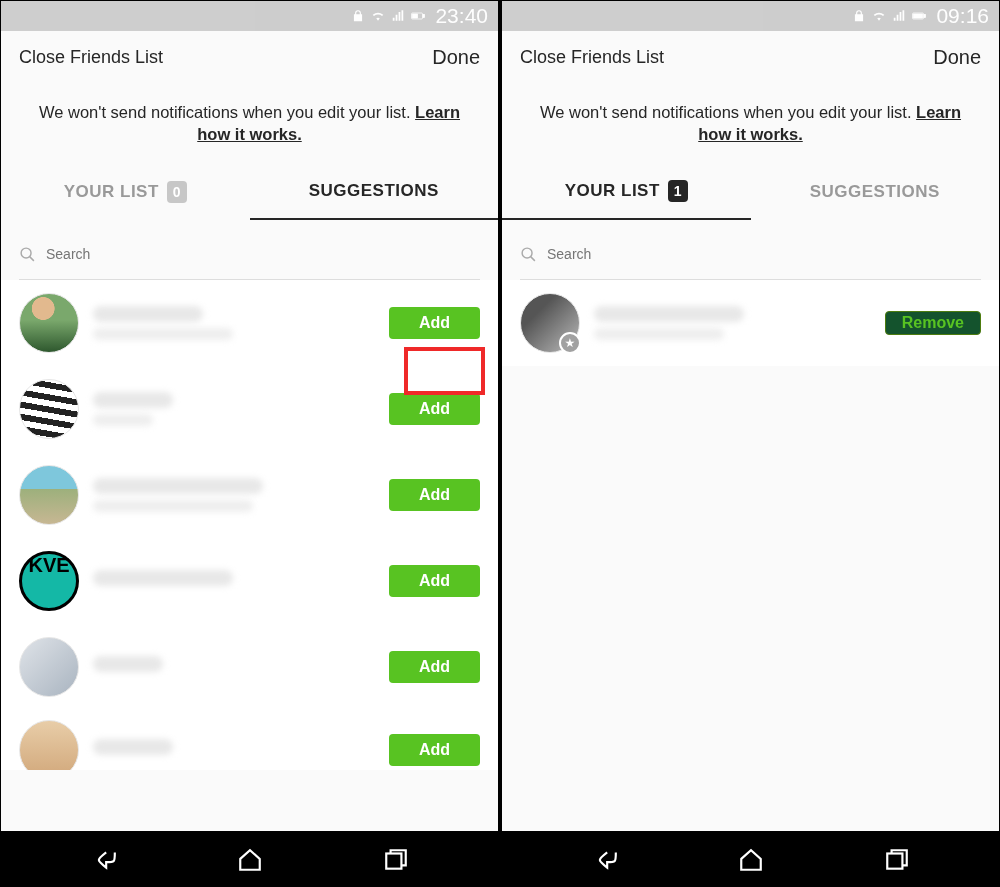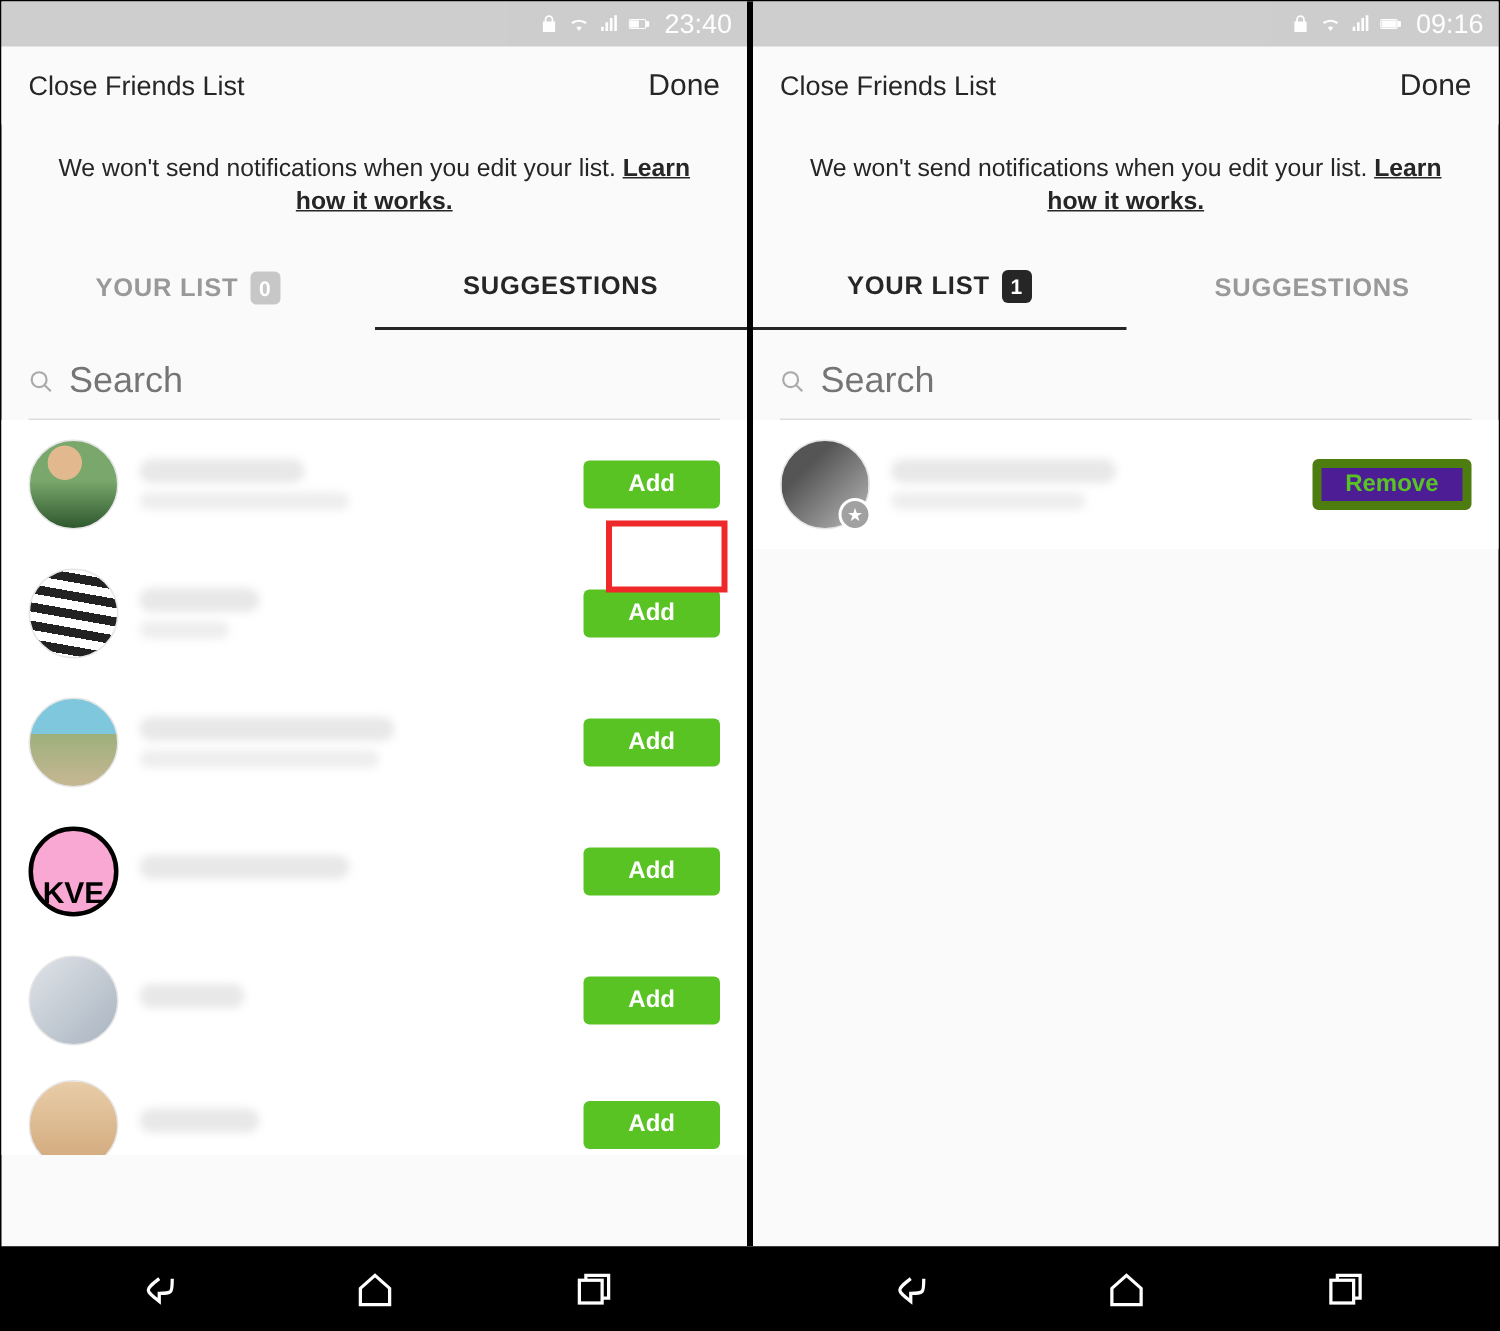--- a/index.html
+++ b/index.html
@@ -5,51 +5,51 @@
   * { box-sizing: border-box; margin: 0; padding: 0; }
   body { font-family: -apple-system, "Helvetica Neue", Arial, sans-serif; background: #000; width: 1000px; height: 887px; overflow: hidden; }
   .wrap { display: flex; width: 1000px; height: 887px; border: 1px solid #000; }
   .phone { width: 500px; height: 830px; background: #fafafa; display: flex; flex-direction: column; position: relative; }
   .phone.left { border-right: 2px solid #000; }
   .phone.right { border-left: 2px solid #000; }
   .navbar { position: absolute; bottom: -57px; left: 0; right: 0; height: 57px; background: #000; display: flex; justify-content: center; align-items: center; gap: 120px; }
   .navbar svg { width: 26px; height: 26px; }
   .status { height: 30px; background: #c9c9c9; display: flex; justify-content: flex-end; align-items: center; padding: 0 10px; gap: 6px; color: #fff; font-size: 14px; opacity: 0.9; }
   .status svg { width: 14px; height: 14px; }
-  .status .time { font-weight: 400; font-size: 18px; margin-left: 4px;}
+  .status .time { font-weight: 400; font-size: 21px; margin-left: 4px;}
   .header { height: 52px; display: flex; justify-content: space-between; align-items: center; padding: 0 18px; background: #fafafa; }
   .header .title { font-size: 18px; font-weight: 400; color: #262626; }
   .header .done { font-size: 20px; font-weight: 400; color: #262626; }
   .note { text-align: center; padding: 18px 30px 18px; font-size: 16.5px; color: #262626; line-height: 1.35;}
   .note .learn { font-weight: 700; text-decoration: underline; }
   .tabs { display: flex; height: 56px; }
   .tab { flex: 1; display: flex; align-items: center; justify-content: center; gap: 8px; font-size: 17px; font-weight: 700; letter-spacing: 0.5px; }
   .tab.inactive { color: #999; }
   .tab.active { color: #262626; border-bottom: 2px solid #262626; }
   .badge { display: inline-block; min-width: 20px; height: 22px; padding: 0 5px; border-radius: 4px; font-size: 14px; font-weight: 700; line-height: 22px; text-align: center; }
   .badge.light { background: #c7c7c7; color: #fff; }
   .badge.dark { background: #262626; color: #fff; }
   .searchbar { display: flex; align-items: center; height: 50px; margin: 10px 18px 0; border-bottom: 1px solid #ddd; color: #aaa; font-size: 18px; gap: 10px;}
   .searchbar svg { width: 17px; height: 17px; }
-  .searchbar input { border: none; background: transparent; font-size: 24px; color: #999; outline: none; flex: 1; }
+  .searchbar input { border: none; background: transparent; font-size: 14px; color: #999; outline: none; flex: 1; }
   .list { padding: 0 18px; background: #fff; }
   .row { display: flex; align-items: center; height: 86px; gap: 14px; }
   .avatar { width: 60px; height: 60px; border-radius: 50%; background: #ddd; position: relative; flex-shrink: 0; background-size: cover; border: 1px solid #e6e6e6;}
   .avatar .star { position: absolute; right: -2px; bottom: -2px; width: 22px; height: 22px; background: #58c322; border: 2px solid #fff; border-radius: 50%; display: flex; align-items: center; justify-content: center; color: #fff; font-size: 12px;}
   .names { flex: 1; min-width: 0; }
   .names .u { height: 16px; background: #e8e8e8; filter: blur(3px); border-radius: 8px; margin-bottom: 6px; }
   .names .s { height: 12px; background: #eee; filter: blur(3px); border-radius: 6px; }
   .btn { border: none; border-radius: 4px; font-size: 16px; font-weight: 600; padding: 7px 30px; cursor: pointer; }
   .btn.add { background: #58c322; color: #fff; }
-  .btn.remove { background: #4c1d95; color: #58c322; border: 6px solid #4d7c0f; padding: 2px 16px;}
+  .btn.remove { background: #14532d; color: #58c322; border: 1px solid #4d7c0f; padding: 2px 16px;}
   .highlight { position: absolute; border: 4px solid #ef2929; pointer-events: none; }
   .av-1 { background: radial-gradient(circle at 40% 25%, #e2b98e 0 20%, transparent 21%), linear-gradient(180deg,#7aa86c 45%,#2e582e 100%); }
   .av-2 { background: repeating-linear-gradient(10deg,#fff 0 6px,#222 6px 12px);}
   .av-3 { background: linear-gradient(180deg,#7ec7dc 40%, #9db07c 40%, #c7b793 100%);}
-  .av-4 { background: #f9a8d4; display:flex; align-items:flex-end; justify-content:center; border:3px solid #000;}
+  .av-4 { background: #14b8a6; display:flex; align-items:flex-start; justify-content:center; border:3px solid #000;}
   .av-5 { background: linear-gradient(135deg,#dfe3e8,#a9b4c0);}
   .av-6 { background: linear-gradient(180deg,#e8cda8,#d1a77a);}
   .av-r { background: linear-gradient(135deg,#555 30%,#bbb 100%); filter: grayscale(1);}
 </style>
 </head>
 <body>
 
 <div class="wrap">
 
   <div class="phone left">

